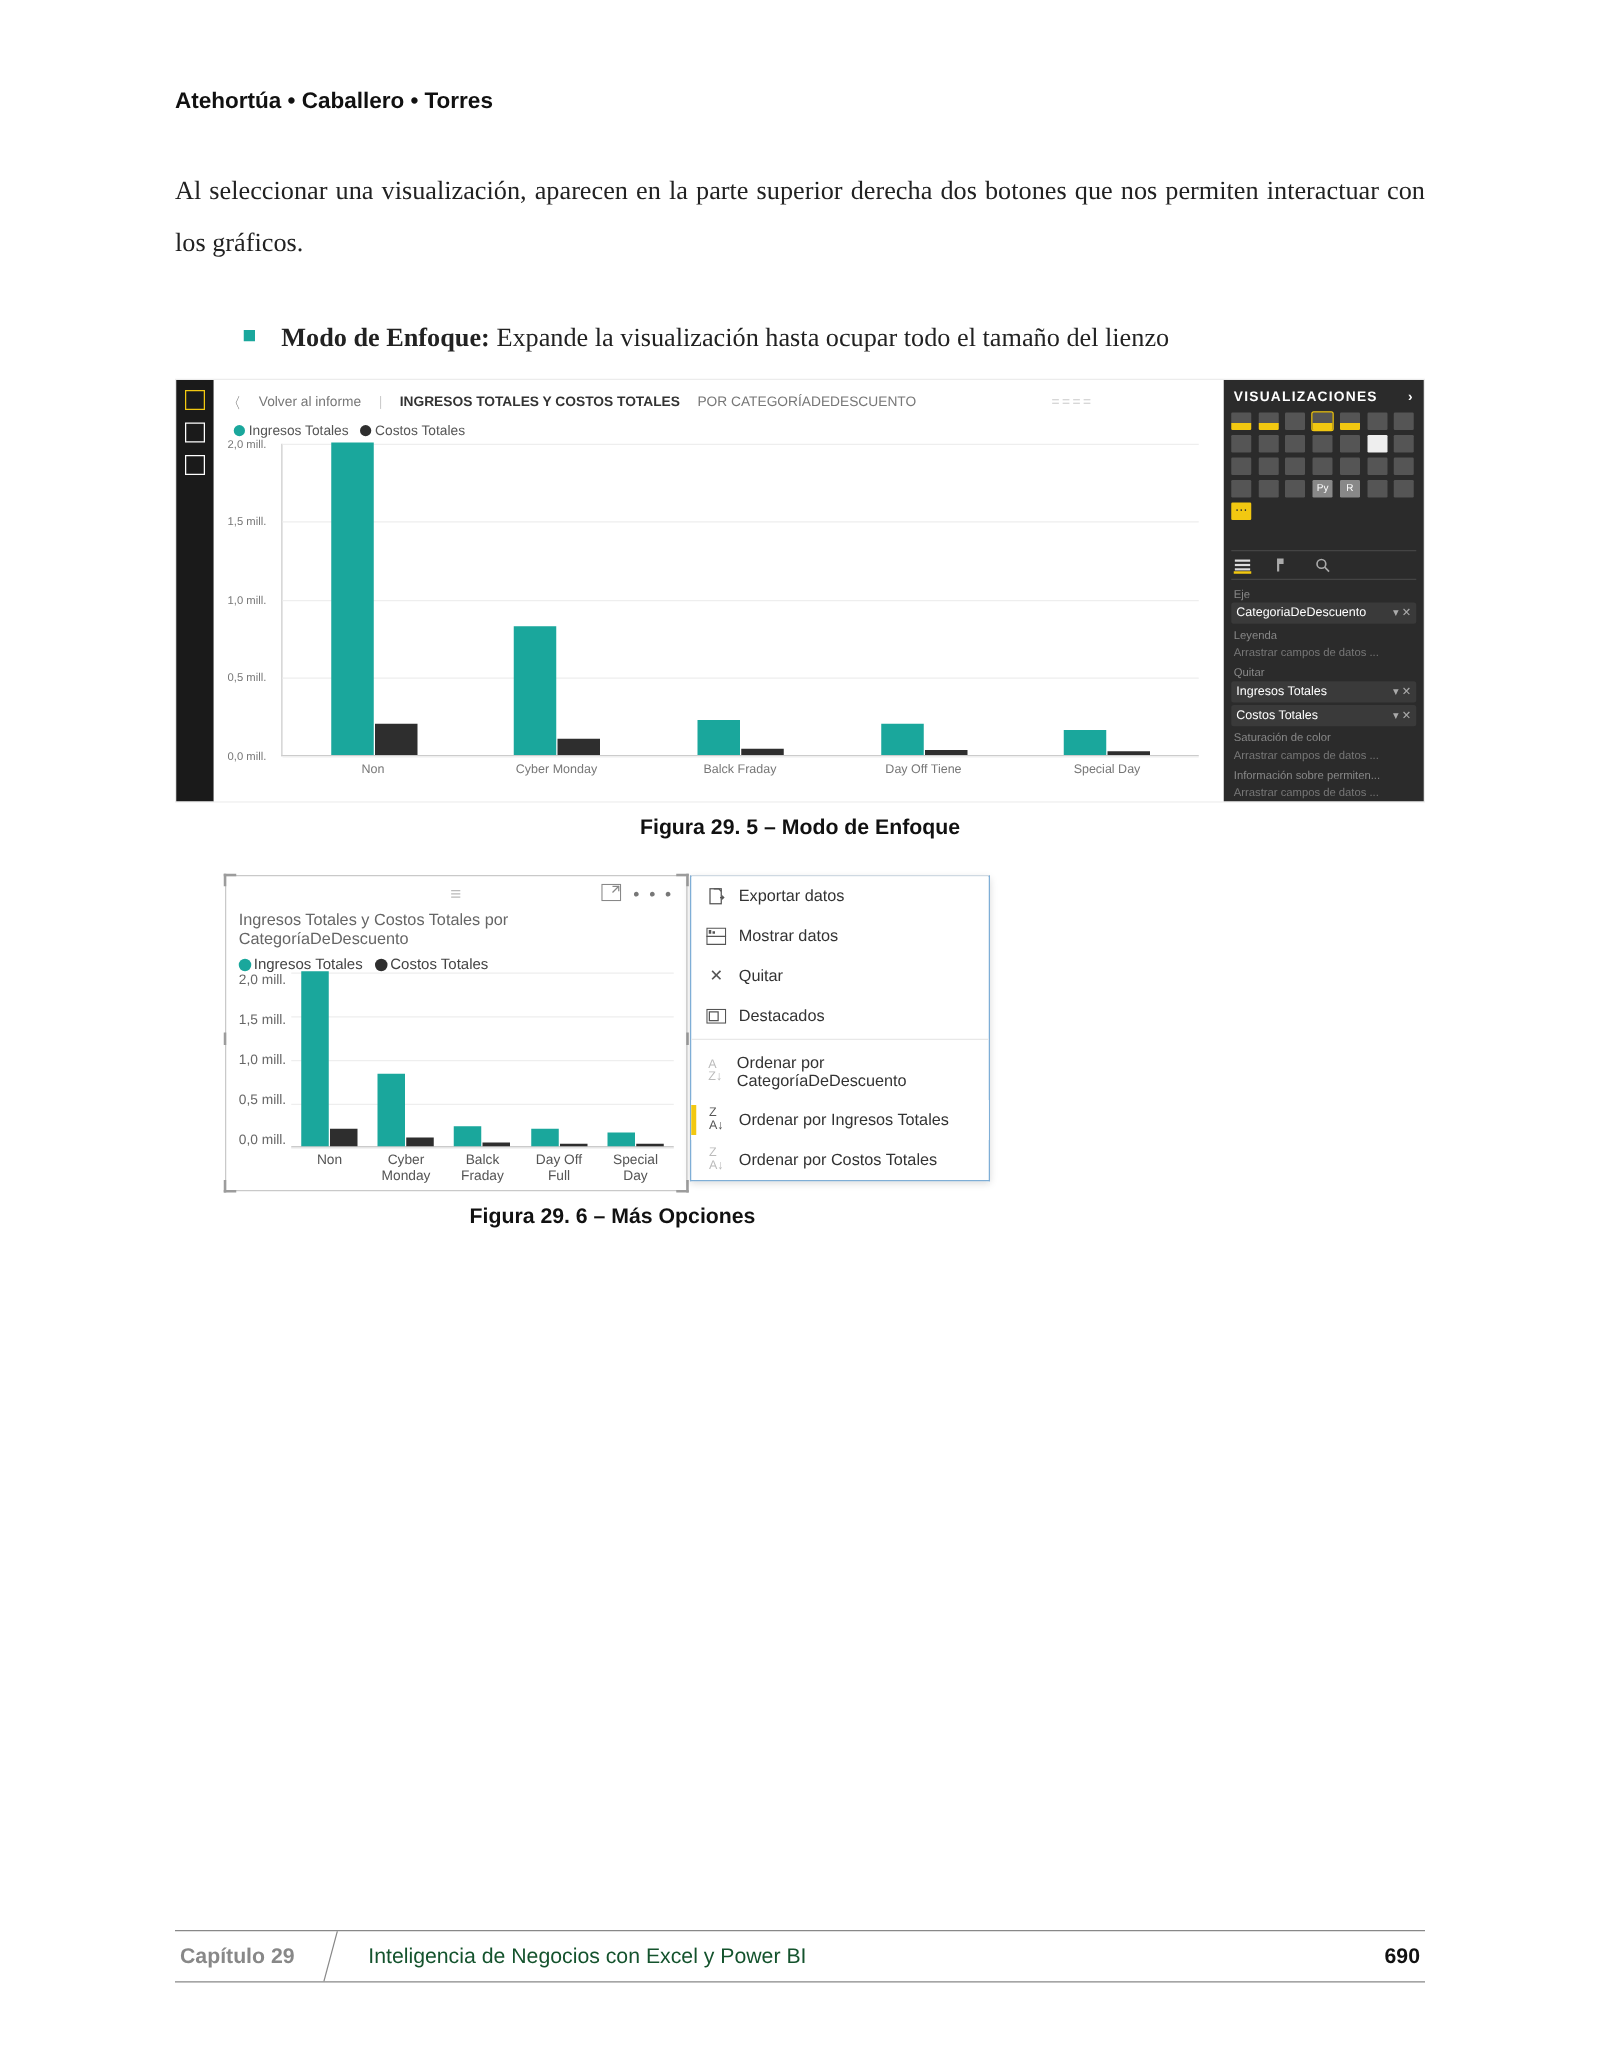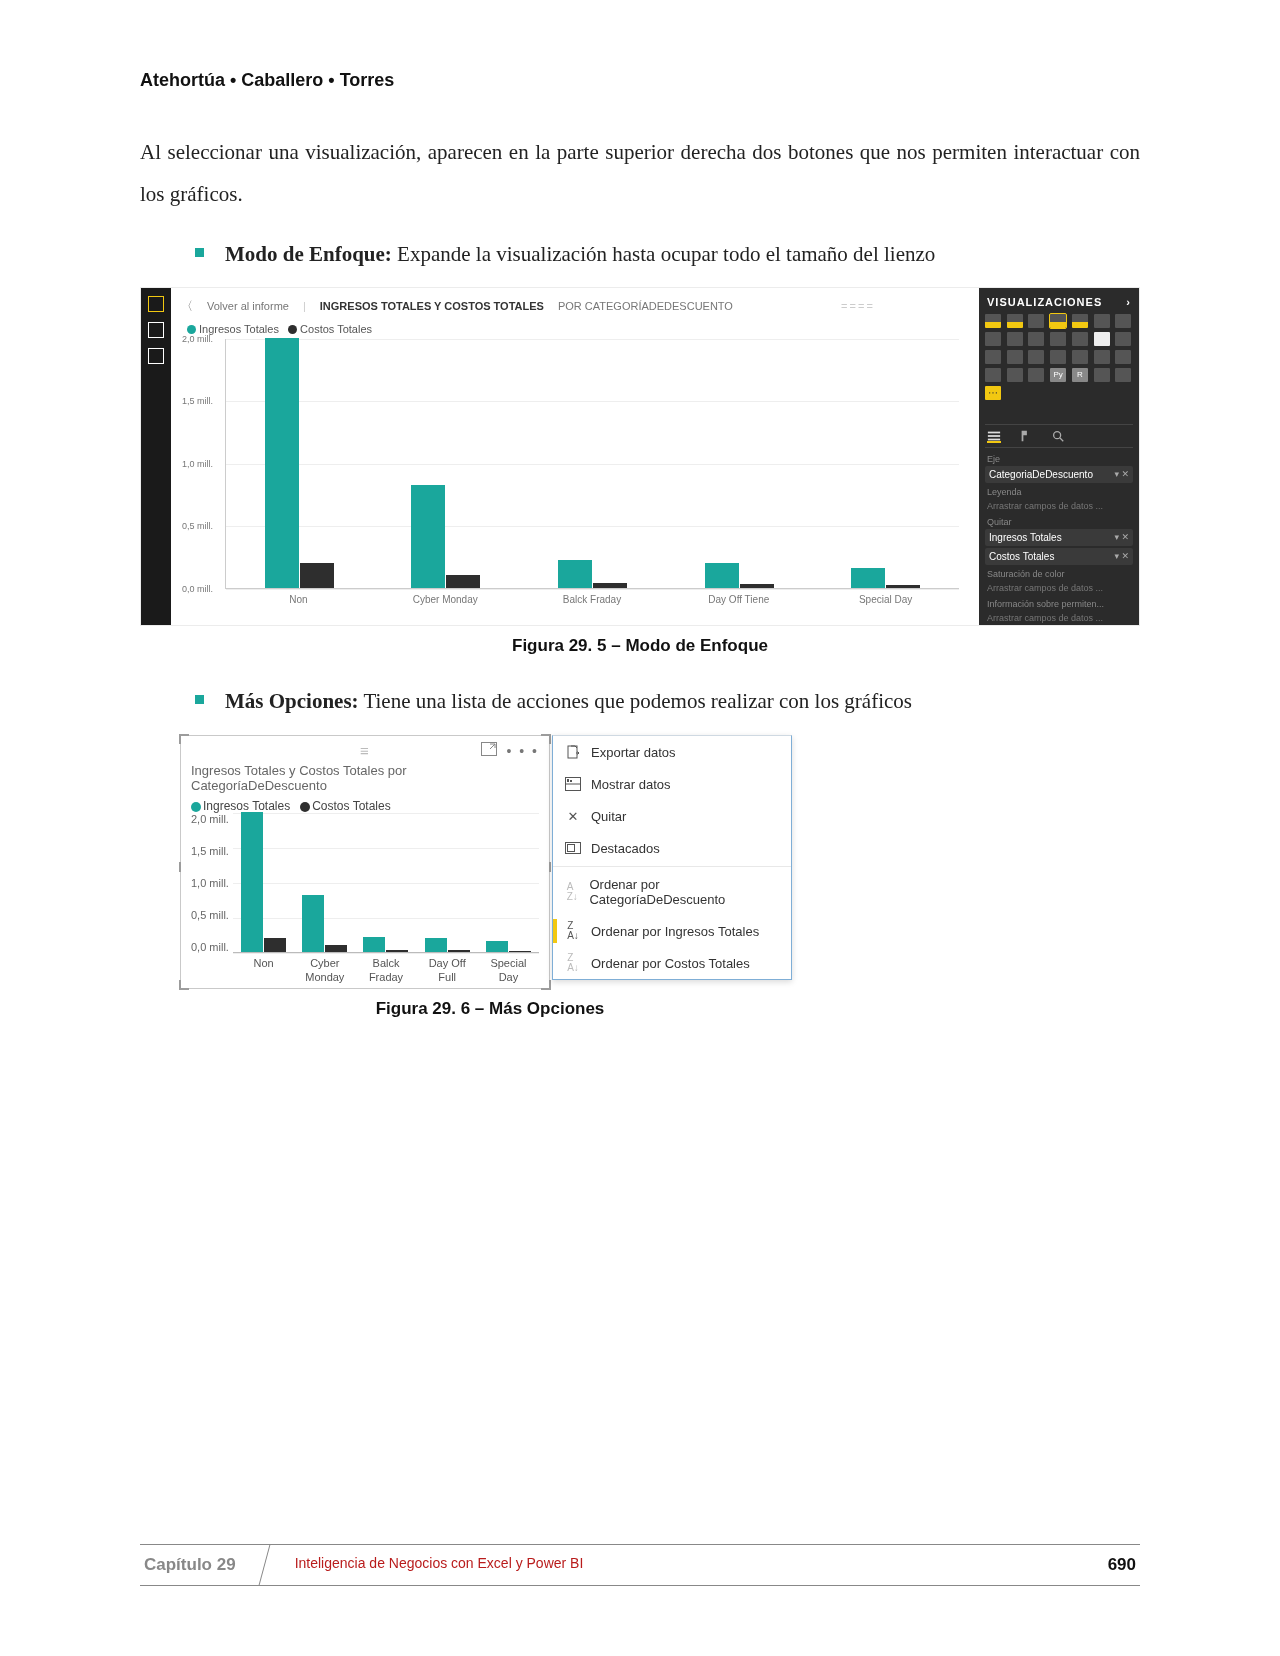--- a/index.html
+++ b/index.html
@@ -21,21 +21,21 @@
     font-size: 18px;
     color: #111;
     margin-bottom: 40px;
   }
   .body-text {
     font-size: 21px;
     line-height: 2.0;
     color: #222;
     text-align: justify;
   }
-  ul.points { list-style: none; padding-left: 55px; margin-top: 22px; }
+  ul.points { list-style: none; padding-left: 55px; margin-top: 38px; }
   ul.points li { position: relative; font-size: 21px; line-height: 1.7; padding-left: 30px; margin-bottom: 14px; }
   ul.points li::before {
     content: "";
     position: absolute; left: 0; top: 11px;
     width: 9px; height: 9px; background: #1aa79c;
   }
   .bold { font-weight: 700; }
 
   .fig-wrap { margin: 14px 0 10px 0; }
   .fig-caption {
@@ -152,21 +152,21 @@
 
   
   .footer {
     position:absolute; bottom:70px; left:140px; right:140px;
     font-family: 'Segoe UI', Arial, sans-serif;
   }
   .footer .line{ height:1px; background:#888; margin-bottom:0;}
   .footer .row{ display:flex; align-items:stretch; border-bottom:1px solid #888;}
   .footer .chap{ font-weight:700; color:#888; padding:10px 28px 10px 4px; font-size:17px; border-right:1px solid #888; transform:skewX(-15deg);}
   .footer .chap span{ display:inline-block; transform:skewX(15deg);}
-  .footer .title{ flex:1; color:#b91c1c; font-size:14px; padding:10px 0 10px 30px; }
+  .footer .title{ flex:1; color:#14532d; font-size:17px; padding:10px 0 10px 30px; }
   .footer .pg{ color:#111; font-weight:600; font-size:17px; padding:10px 4px;}
 </style>
 </head>
 <body>
 
 <div class="page">
 
   <div class="running-head">Atehortúa • Caballero • Torres</div>
 
   <p class="body-text">Al seleccionar una visualización, aparecen en la parte superior derecha dos botones que nos permiten interactuar con los gráficos.</p>
@@ -314,25 +314,20 @@
           </div>
         <div class="field-lbl">Saturación de color</div>
         <div class="placeholder">Arrastrar campos de datos ...</div>
         <div class="field-lbl">Información sobre permiten...</div>
         <div class="placeholder">Arrastrar campos de datos ...</div>
       </div>
     </div>
     <div class="fig-caption">Figura 29. 5 – Modo de Enfoque</div>
   </div>
 
-  <ul class="points">
-    <li>
-      <span class="bold">Más Opciones:</span><span> Tiene una lista de acciones que podemos realizar con los gráficos</span>
-    </li>
-  </ul>
 
   <div class="fig-wrap">
     <div class="fig2">
       <div class="tile">
         <div class="corners">
             <span class="tl"></span>
             <span class="tr"></span>
             <span class="bl"></span>
             <span class="br"></span>
           </div>

